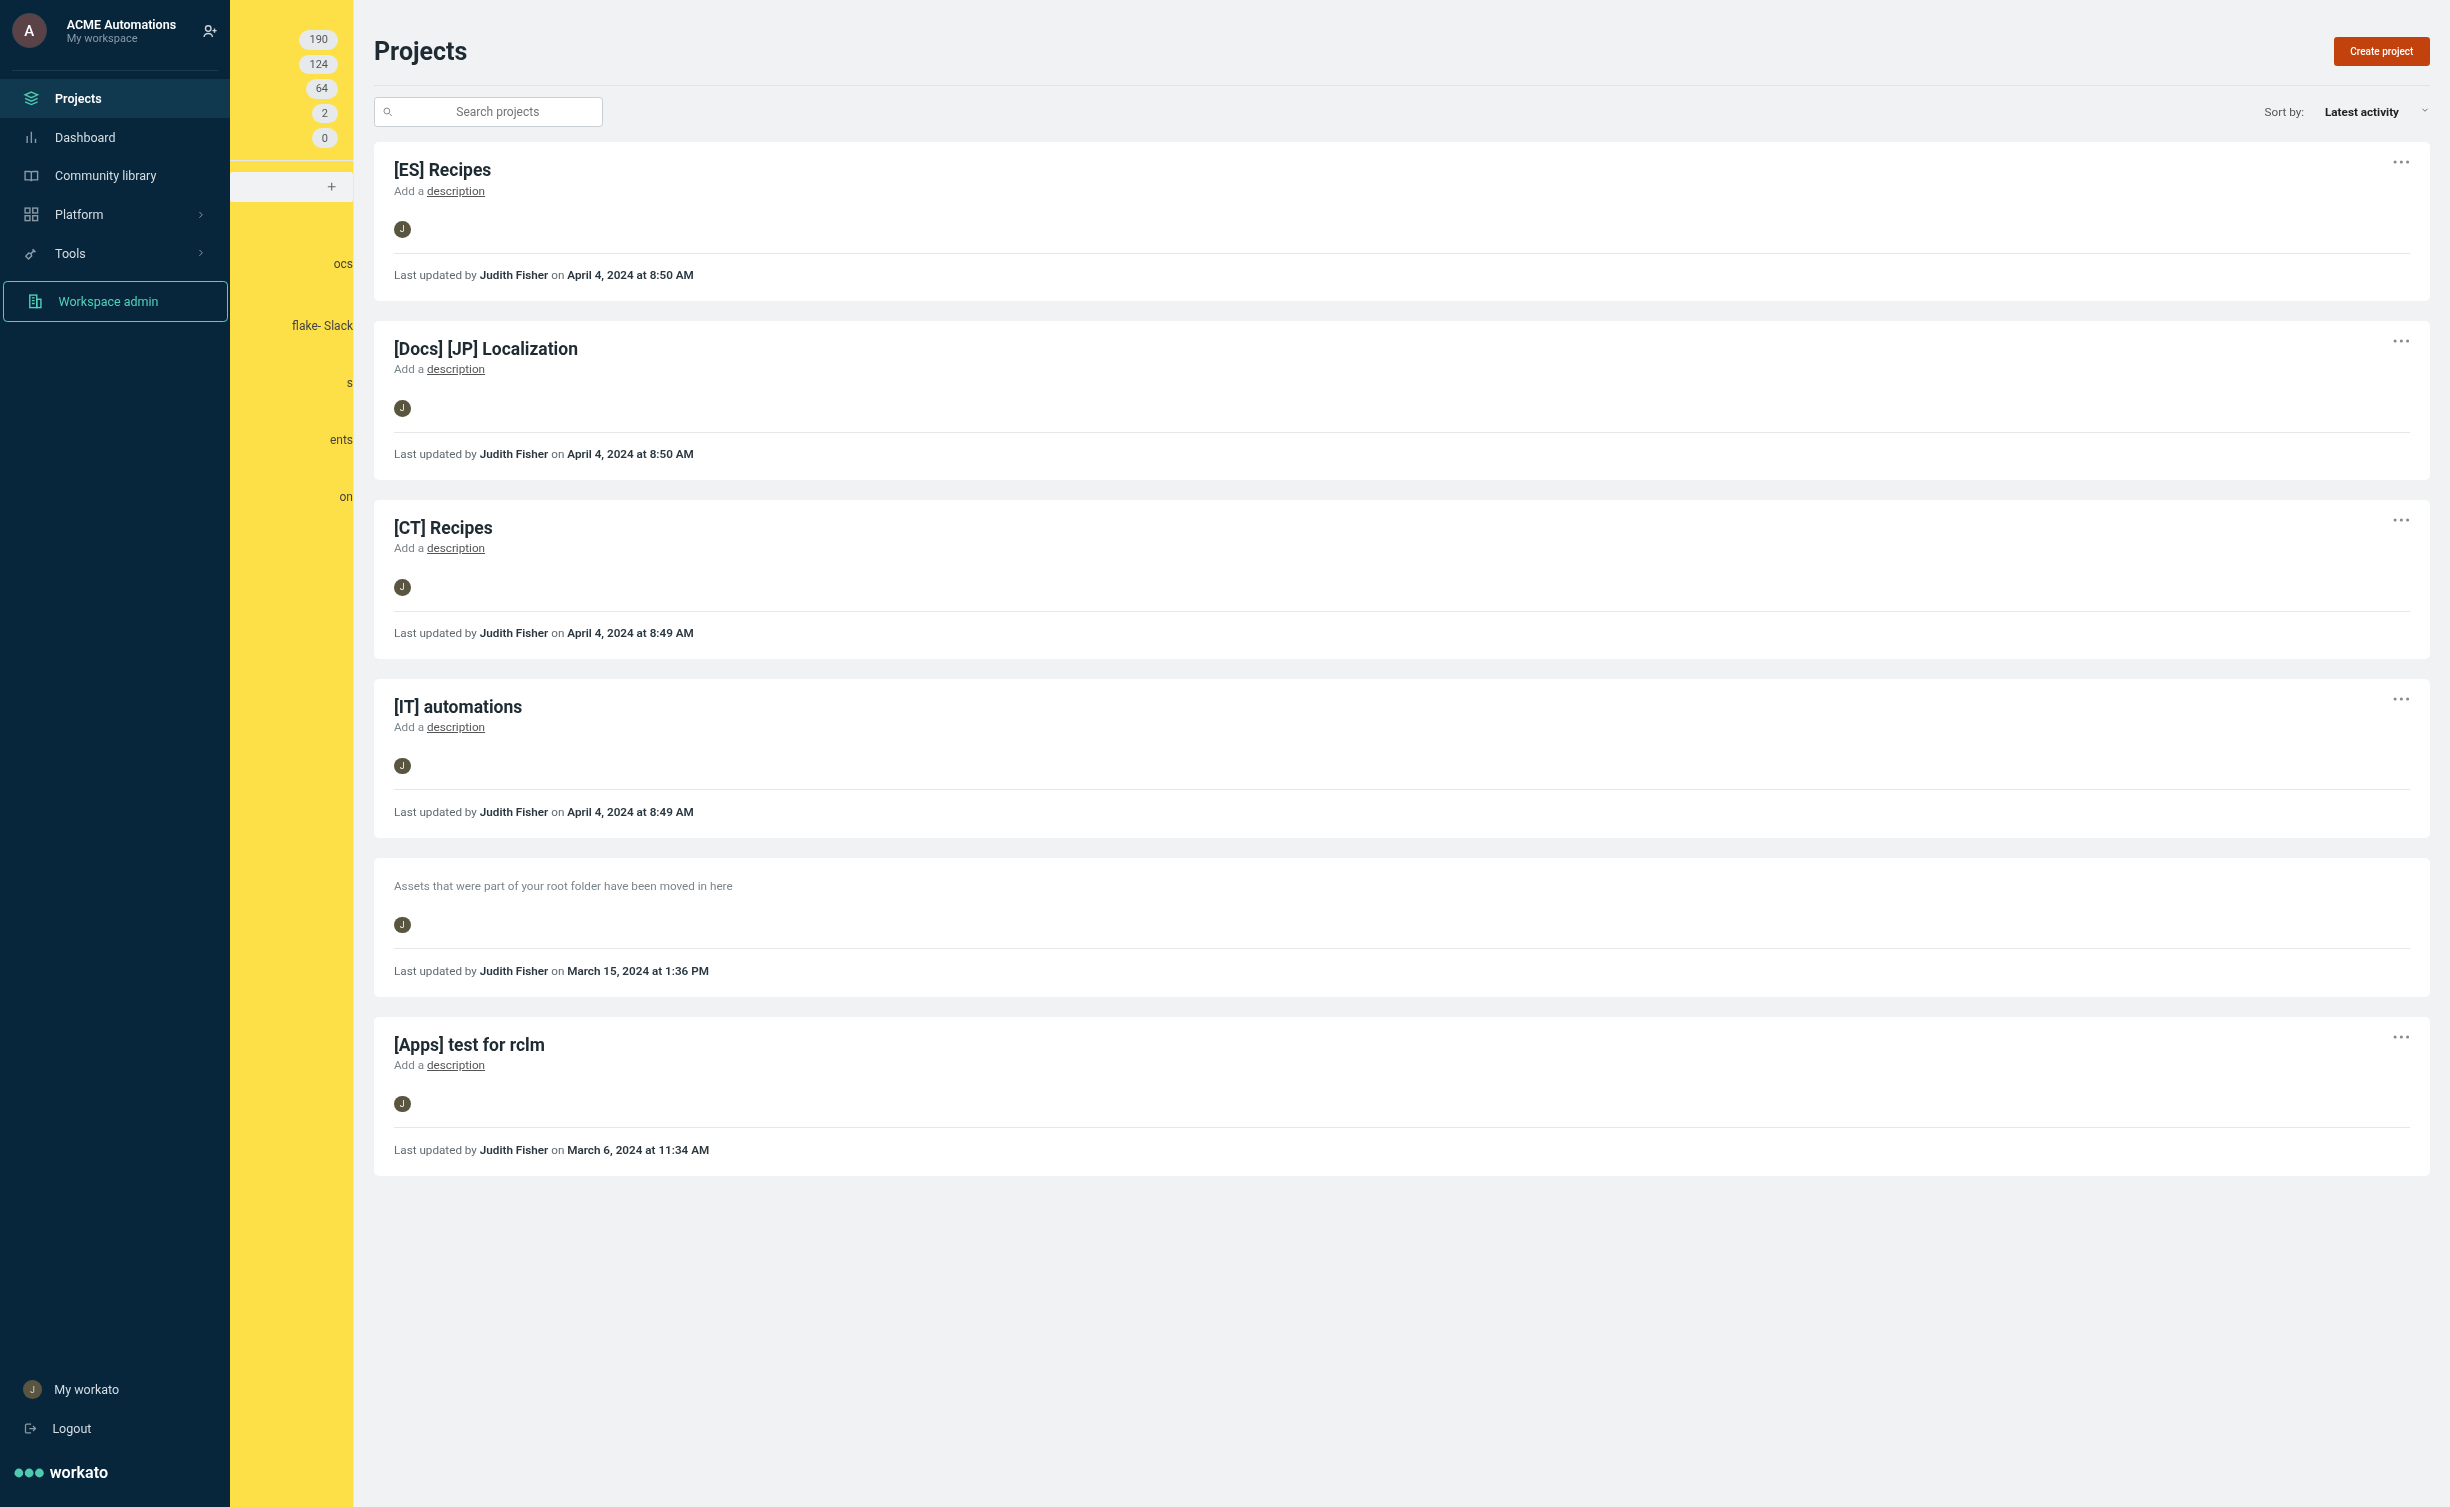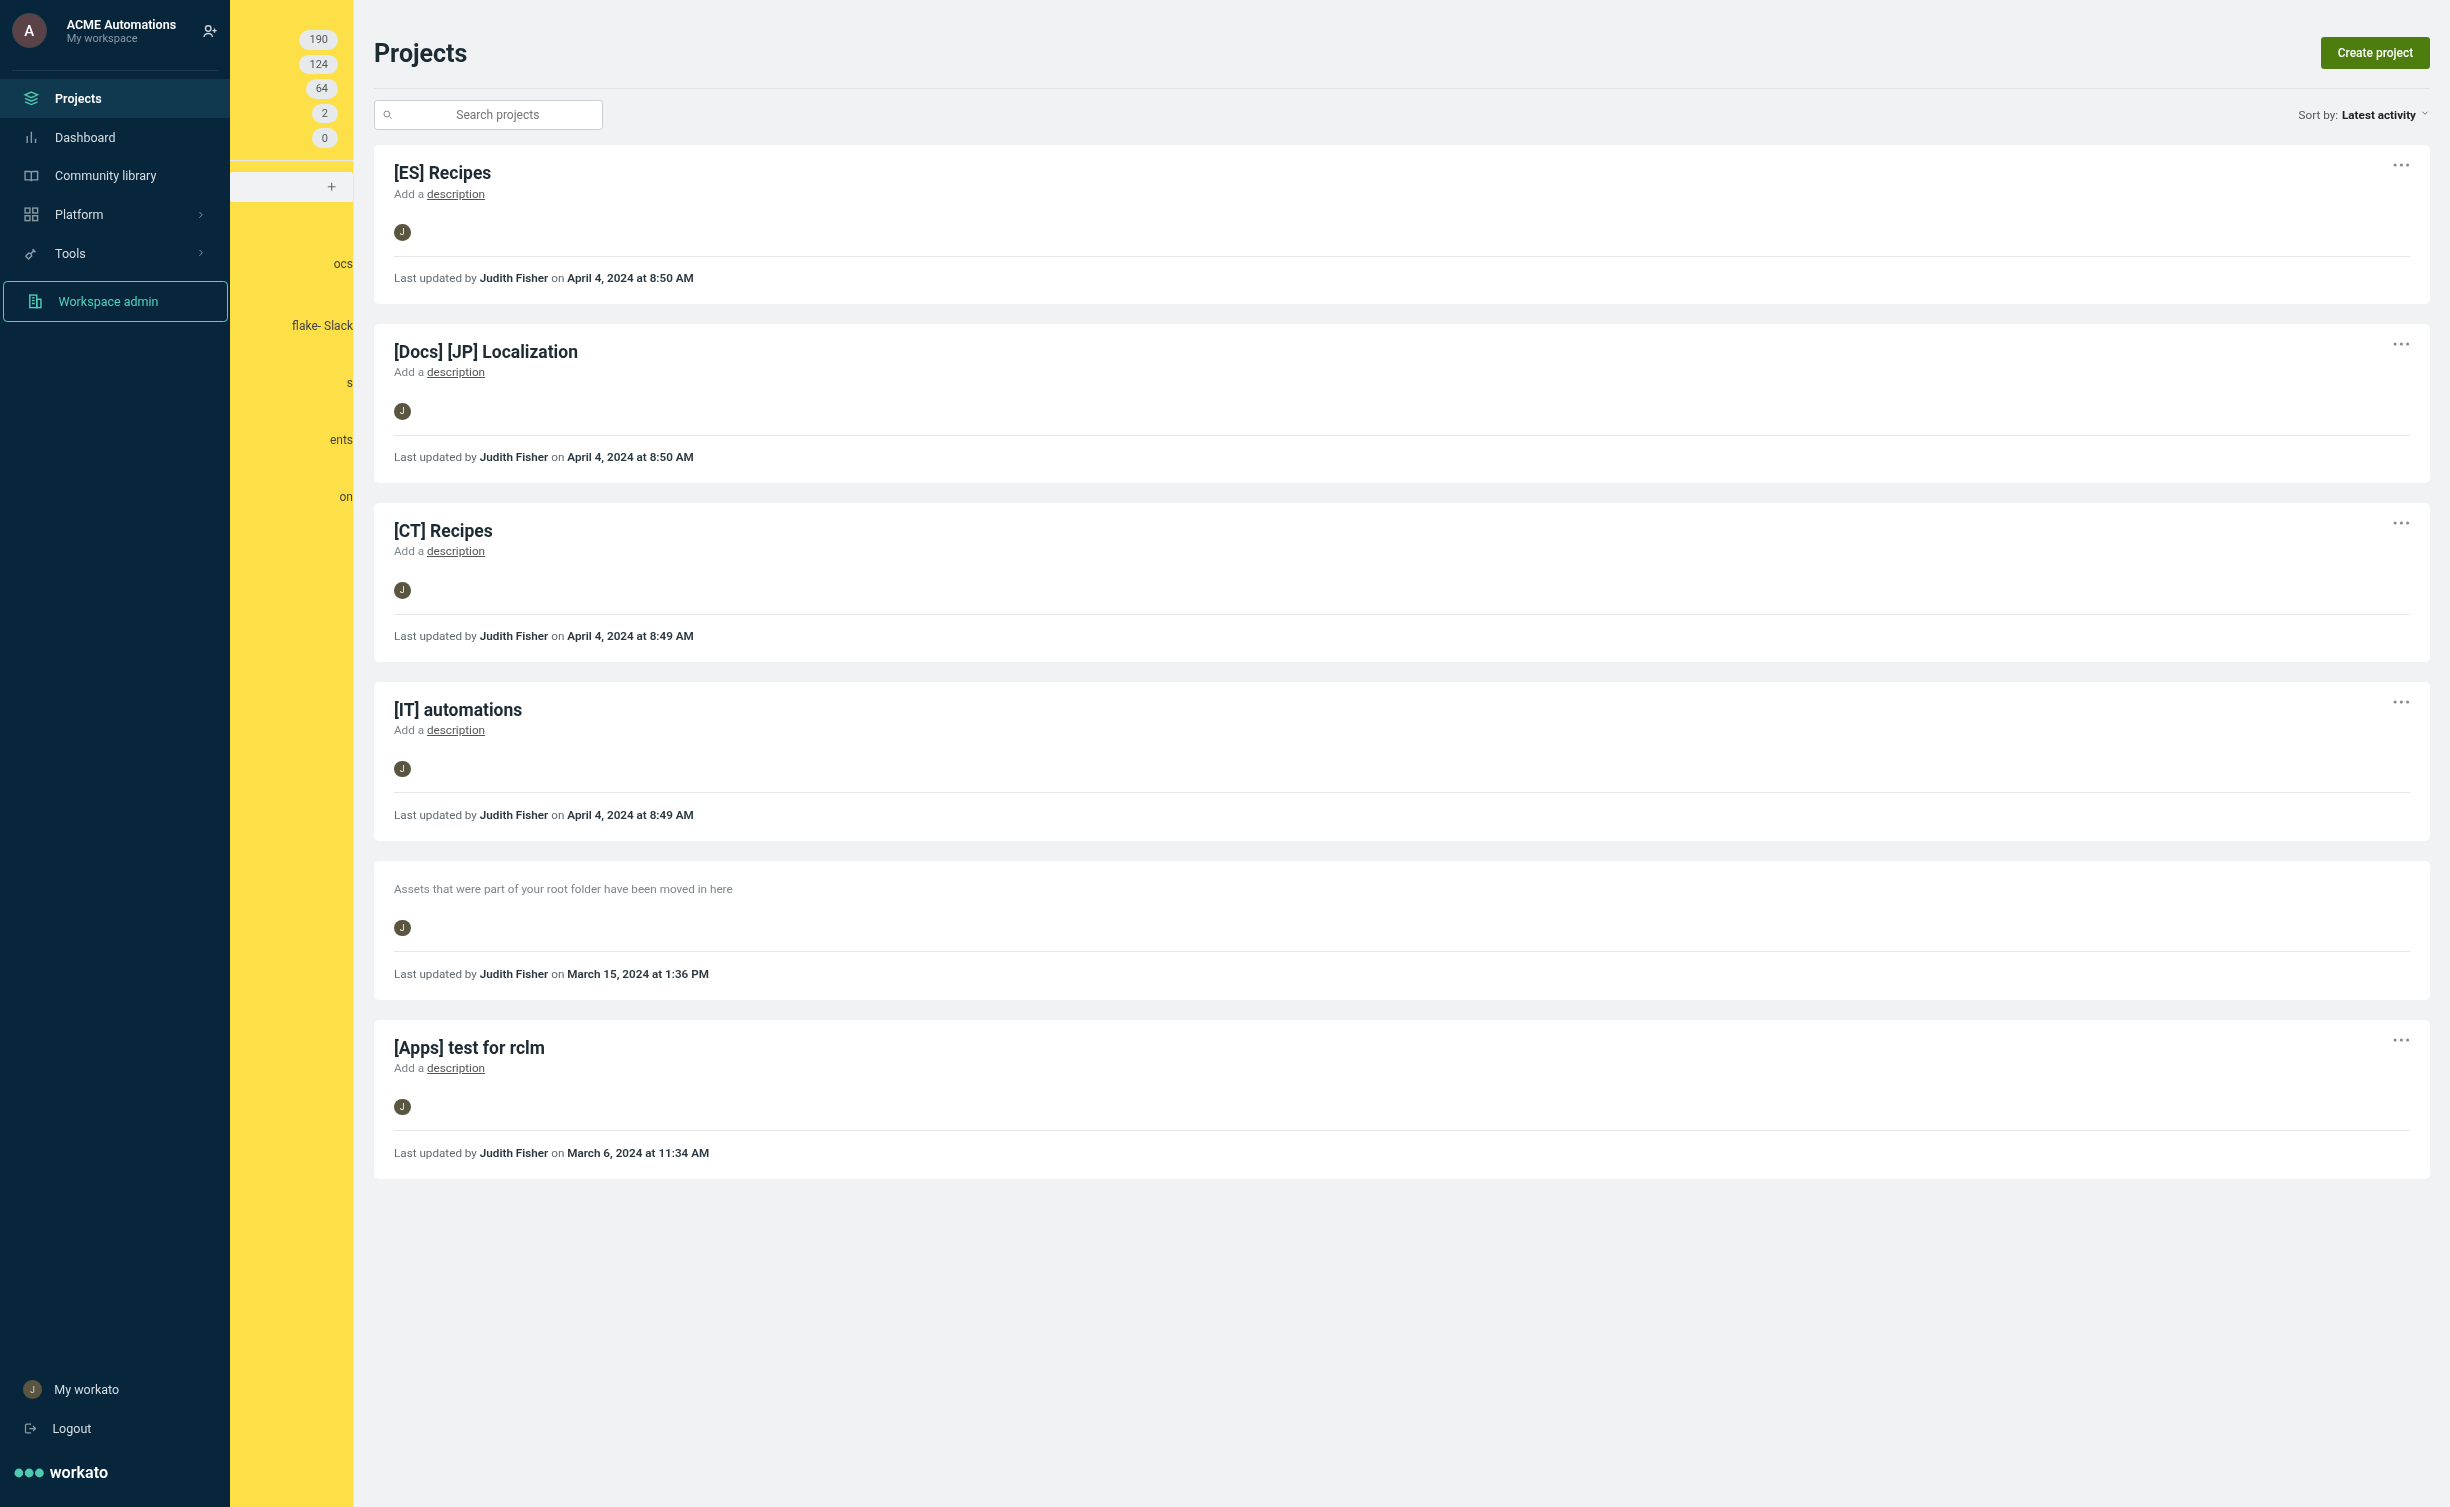--- a/index.html
+++ b/index.html
@@ -24,26 +24,26 @@
 .logo svg { height: 22px; }
 .secondary-panel { width: 124px; background: #fde047; border-right: 0.8px solid #e5e8eb; flex-shrink: 0; padding-top: 25px; }
 .count-pill { display: block; margin: 5px 15px 5px auto; width: fit-content; padding: 3.3px 10px; background: #e7eaed; border-radius: 10px; font-size: 11px; color: #555; }
 .secondary-panel .sep { height: 0.8px; background: #e5e8eb; margin: 11.7px 0; }
 .add-row { display: flex; justify-content: flex-end; padding: 8.3px 15px; margin: 8.3px 0; background: #f0f2f4; border-radius: 2.5px; }
 .add-plus { width: 13.4px; height: 13.4px; stroke: #666; }
 .text-peek { font-size: 12px; color: #444; padding: 5px 0 5px 5px; white-space: nowrap; text-align: right; }
 .main { flex: 1; overflow-y: auto; padding: 37px 20px 33px 20px; }
 .main-header { display: flex; justify-content: space-between; align-items: center; padding-bottom: 18.4px; border-bottom: 0.8px solid #e0e4e7; }
 .main-title { font-size: 25px; font-weight: 700; color: #1e2b33; }
-.create-btn { background: #4d7c0f; color: #fff; border: none; padding: 9.2px 16.7px; border-radius: 3.3px; font-size: 12px; font-weight: 500; cursor: pointer; }
+.create-btn { background: #c2410c; color: #fff; border: none; padding: 9.2px 16.7px; border-radius: 3.3px; font-size: 10px; font-weight: 500; cursor: pointer; }
 .toolbar { display: flex; justify-content: space-between; align-items: center; padding: 11.7px 0 15px; }
 .search-box { position: relative; width: 229px; }
 .search-box input { width: 100%; padding: 6.7px 8.3px 6.7px 27px; border: 0.8px solid #c8cfd4; border-radius: 3.3px; font-size: 12px; text-align: center; }
 .search-box .sicon { position: absolute; left: 8.3px; top: 50%; transform: translateY(-50%); width: 11.7px; height: 11.7px; stroke: #888; }
-.sort-by { font-size: 11.7px; color: #555; display: flex; align-items: flex-start; gap: 4px; }
+.sort-by { font-size: 11.7px; color: #555; display: flex; align-items: flex-start; gap: 21px; }
 .sort-by b { color: #222; }
 .grid { display: grid; grid-template-columns: 1fr; gap: 20px; }
 .card { background: #fff; border-radius: 5px; padding: 18.4px 20px; }
 .card-head { display: flex; justify-content: space-between; align-items: flex-start; }
 .card-title { font-size: 17.5px; font-weight: 700; color: #1e2b33; }
 .more-icon { width: 16.7px; height: 4.2px; fill: #888; }
 .card-desc { font-size: 11.7px; color: #7a858c; margin-top: 3.3px; }
 .card-desc a { color: #555; text-decoration: underline; }
 .card-avatar { width: 16.7px; height: 16.7px; border-radius: 50%; background: #5a5540; color: #fff; font-size: 8.3px; display: flex; align-items: center; justify-content: center; margin-top: 23.4px; }
 .card-sep { height: 0.8px; background: #e5e8eb; margin-top: 15px; }

